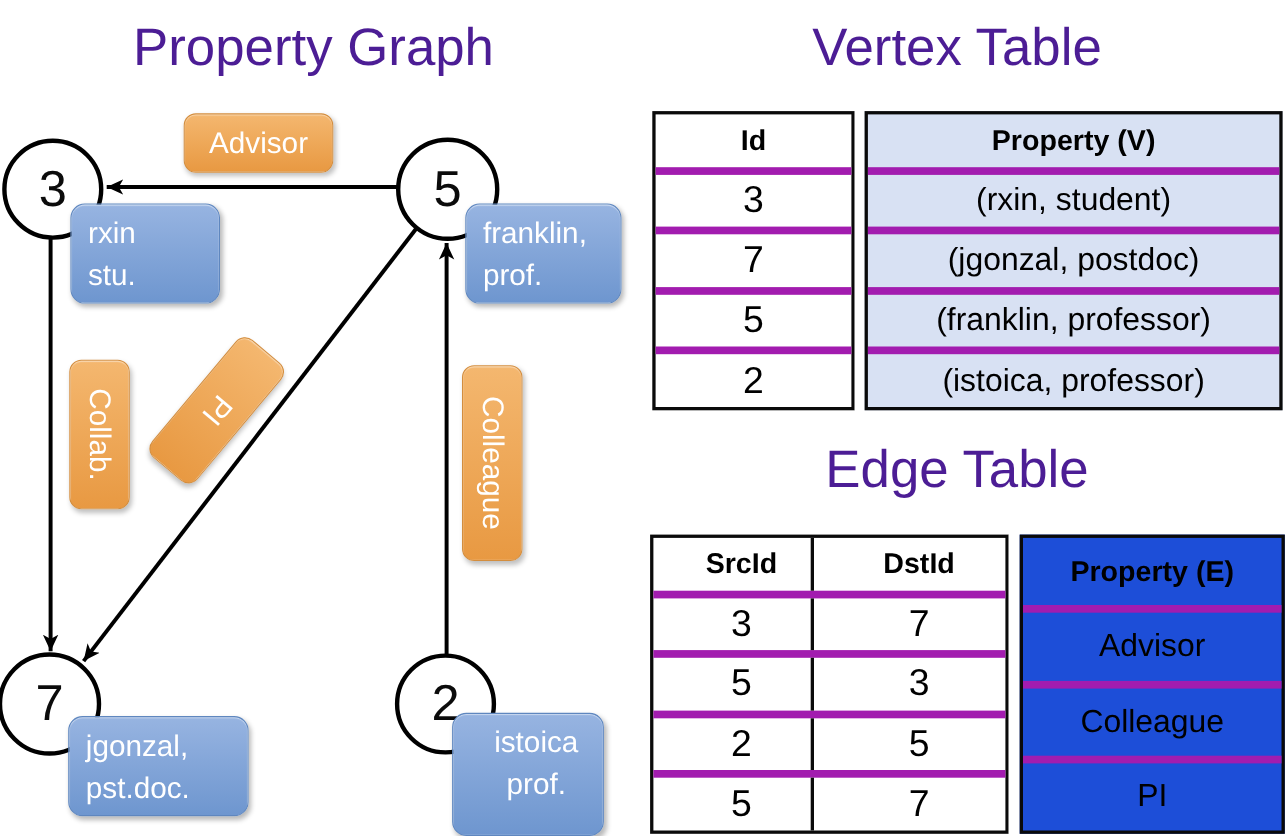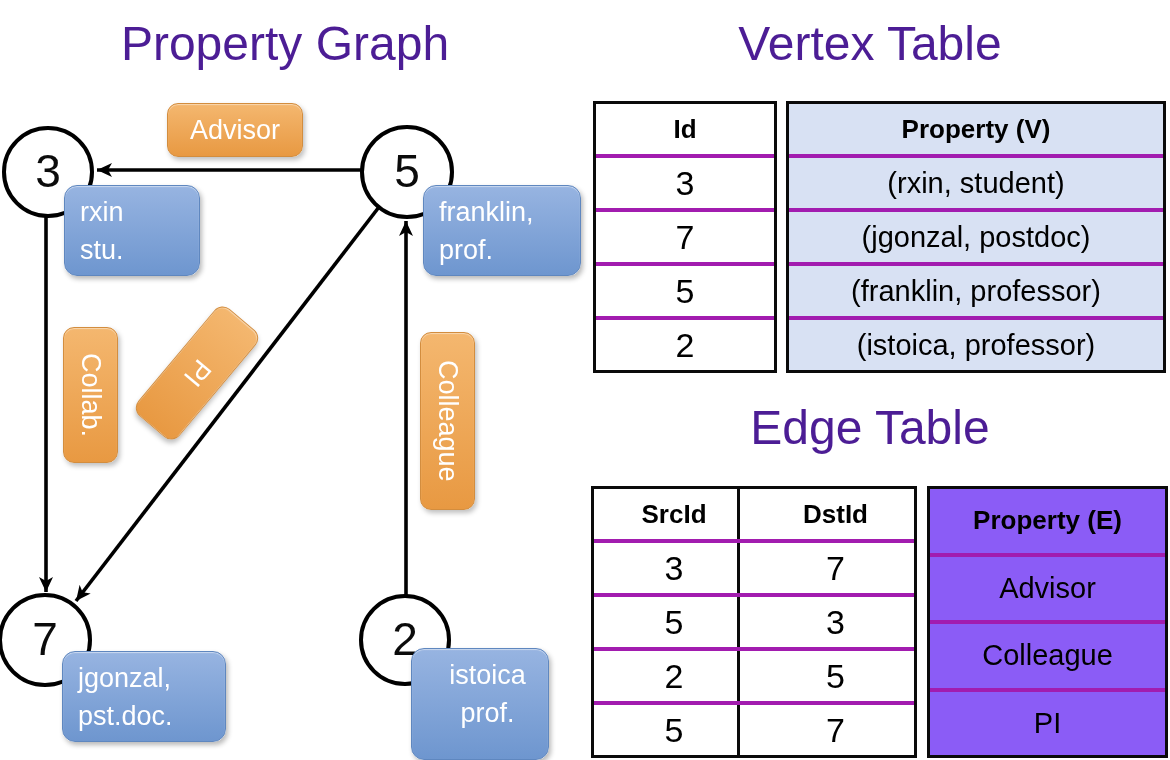--- a/index.html
+++ b/index.html
@@ -47,25 +47,25 @@
   .ebox.vertical { writing-mode:vertical-rl; }
   #edge-label-pi { transform:rotate(40deg); }
 
   
   .tbl { position:absolute; display:flex; }
   .tbl .col {
     border:3px solid #0a0a0a; display:flex; flex-direction:column;
     box-sizing:border-box; background:#fff;
   }
   .tbl .col.blue   { background:#d8e1f3; }
-  .tbl .col.orange { background:#8b5cf6; }
+  .tbl .col.orange { background:#1d4ed8; }
   .tbl .gapcol { background:#ffffff; }
   .trow {
     flex:1; display:flex; align-items:center; justify-content:center;
-    border-bottom:4px solid #a21caf; box-sizing:border-box;
+    border-bottom:7px solid #a21caf; box-sizing:border-box;
   }
   .trow:last-child { border-bottom:none; }
   .trow.split { padding:0; }
   .cell { flex:1; height:100%; display:flex; align-items:center; justify-content:center; box-sizing:border-box;padding-left:17px; }
   .cell.first { border-right:3px solid #0a0a0a; }
   .hdr-text { font-size:26px; font-weight:bold; }
   .num-text { font-size:34px; font-weight:300; }
   .val-text { font-size:29px; font-weight:300; white-space:nowrap; }
 
   #vertex-table { left:593px; top:101px; width:573px; height:272px; }
@@ -106,21 +106,21 @@
 
   <div class="node-num" style="left:48px;  top:172px;">3</div>
   <div class="node-num" style="left:407px; top:172px;">5</div>
   <div class="node-num" style="left:45px;  top:640px;">7</div>
   <div class="node-num" style="left:405px; top:640px;">2</div>
 
   <div class="vbox" style="left:64px; top:185px; width:136px; height:91px;">
     <span>rxin</span>
     <span>stu.</span>
   </div>
-  <div class="vbox" style="left:423px; top:185px; width:158px; height:91px;">
+  <div class="vbox" style="left:423px; top:185px; width:142px; height:91px;">
     <span>franklin,</span>
     <span>prof.</span>
   </div>
   <div class="vbox" style="left:62px; top:651px; width:164px; height:91px;">
     <span>jgonzal,</span>
     <span>pst.doc.</span>
   </div>
   <div class="vbox" style="left:411px; top:648px; width:138px; height:112px;text-align:center;">
     <span>istoica</span>
     <span>prof.</span>

